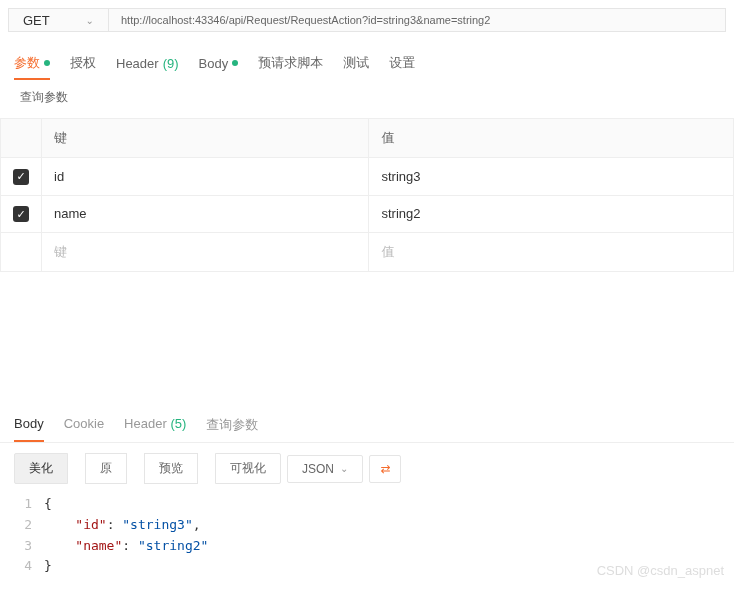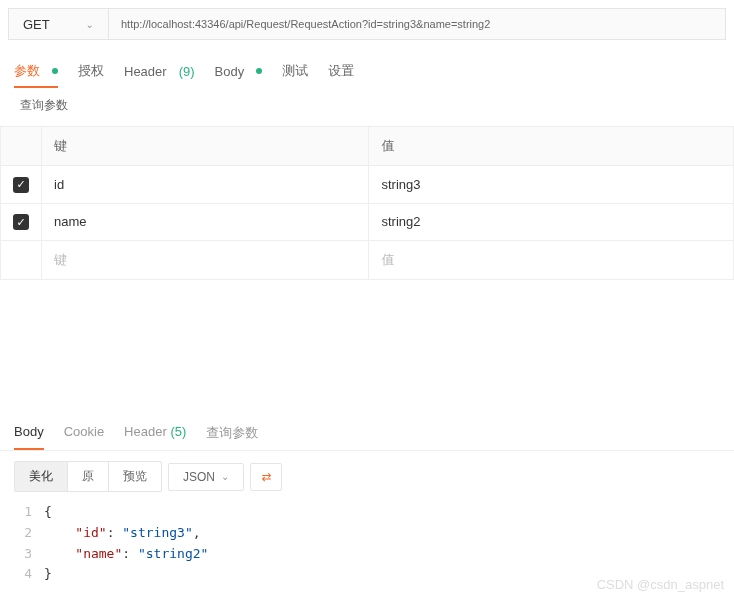--- a/index.html
+++ b/index.html
@@ -1,24 +1,24 @@
 <!DOCTYPE html>
 <html><head>
   <meta charset="utf-8">
   <style>
     * { box-sizing: border-box; margin: 0; padding: 0; }
     body { font-family: -apple-system, "Helvetica Neue", Arial, sans-serif; font-size: 13px; color: #333; background: #fff; width: 734px; }
     
-    .url-bar { display: flex; border: 1px solid #e5e5e5; background: #fafafa; height: 32px; margin: 8px; }
+    .url-bar { display: flex; border: 1px solid #e5e5e5; background: #fafafa; height: 24px; margin: 8px; }
     .method-select { width: 100px; display: flex; align-items: center; padding: 0 14px; border-right: 1px solid #e5e5e5; cursor: pointer; justify-content: space-between; }
     .method-select .chevron { color: #999; font-size: 10px; }
     .url-input { flex: 1; border: none; background: transparent; padding: 0 12px; font-size: 11px; outline: none; color: #666; }
     
     .tabs { display: flex; gap: 20px; padding: 8px 14px 0; border-bottom: 1px solid transparent; }
-    .tab { padding: 6px 0; cursor: pointer; color: #666; font-size: 13px; display: flex; align-items: center; gap: 12px; border-bottom: 2px solid transparent; }
+    .tab { padding: 6px 0; cursor: pointer; color: #666; font-size: 13px; display: flex; align-items: center; gap: 4px; border-bottom: 2px solid transparent; }
     .tab.active { color: #f56c2d; border-bottom-color: #f56c2d; }
     .tab .count { color: #26b47f; }
     .tab .dot { width: 6px; height: 6px; border-radius: 50%; background: #26b47f; display: inline-block; }
     
     .subsection { padding: 8px 20px; font-size: 12px; color: #666; }
     
     .params-table { width: 100%; border-collapse: collapse; margin-top: 4px; }
     .params-table th, .params-table td { border: 1px solid #eee; padding: 10px 12px; text-align: left; font-weight: normal; font-size: 13px; }
     .params-table th { color: #666; background: #fafafa; }
     .check-cell { width: 40px; text-align: center !important; }
@@ -28,37 +28,37 @@
     .spacer { height: 130px; }
     
     .resp-tabs { display: flex; gap: 20px; padding: 8px 14px 0; border-bottom: 1px solid #eee; }
     .resp-tab { padding: 6px 0; cursor: pointer; color: #999; font-size: 13px; border-bottom: 2px solid transparent; }
     .resp-tab.active { color: #333; border-bottom-color: #f56c2d; }
     .resp-tab .count { color: #26b47f; }
     
     .resp-toolbar { display: flex; gap: 6px; padding: 10px 14px; align-items: center; }
     .btn { padding: 6px 14px; border: 1px solid #e5e5e5; background: #fff; cursor: pointer; font-size: 12px; color: #666; border-radius: 2px; }
     .btn.active { background: #f0f0f0; color: #333; }
-    .btn-group { display: flex; }
+    .btn-group { display: flex; gap: 18px; }
     .btn-group .btn { border-radius: 0; margin-left: -1px; }
     .btn-group .btn:first-child { border-radius: 2px 0 0 2px; margin-left: 0; }
     .btn-group .btn:last-child { border-radius: 0 2px 2px 0; }
     .dropdown-btn { display: flex; align-items: center; gap: 6px; justify-content: center; }
     .icon-btn { padding: 6px 10px; }
     
     .code-area { padding: 0 14px 14px; font-family: Consolas, Monaco, monospace; font-size: 13px; line-height: 1.6; }
     .code-line { display: flex; }
     .line-num { width: 30px; text-align: right; color: #bbb; padding-right: 12px; user-select: none; }
     .code-content { white-space: pre; }
     .json-key { color: #a31515; }
     .json-str { color: #0451a5; }
     .json-brace { color: #333; }
     .json-punc { color: #333; }
     
-    .watermark { position: fixed; bottom: 6px; right: 10px; font-family: Arial; font-size: 13px; color: #ddd; }
+    .watermark { position: fixed; bottom: 20px; right: 10px; font-family: Arial; font-size: 13px; color: #ddd; }
   </style>
 </head>
 <body>
 
 <div class="url-bar">
   <div class="method-select">
     <span>GET</span>
     <span class="chevron">⌄</span>
   </div>
   <input class="url-input" value="http://localhost:43346/api/Request/RequestAction?id=string3&amp;name=string2" style="">
@@ -71,20 +71,21 @@
   </div>
   <div class="tab">授权</div>
   <div class="tab">
     <span>Header</span>
     <span class="count">(9)</span>
   </div>
   <div class="tab">
     <span>Body</span>
     <span class="dot"></span>
   </div>
+  <div class="tab">预请求脚本</div>
   <div class="tab">测试</div>
   <div class="tab">设置</div>
 </div>
 
 <div class="subsection">查询参数</div>
 
 <table class="params-table">
   <thead>
     <tr>
       <th class="check-cell"></th>
@@ -121,20 +122,21 @@
     <span class="count">(5)</span>
   </div>
   <div class="resp-tab">查询参数</div>
 </div>
 
 <div class="resp-toolbar">
   <div class="btn-group">
     <button class="btn active">美化</button>
     <button class="btn">原</button>
     <button class="btn">预览</button>
+    <button class="btn">可视化</button>
   </div>
   <button class="btn dropdown-btn">
     <span>JSON</span>
     <span style="font-size:10px;color:#999">⌄</span>
   </button>
   <button class="btn icon-btn">
     <span style="color:#f56c2d">⇄</span>
   </button>
 </div>
 

